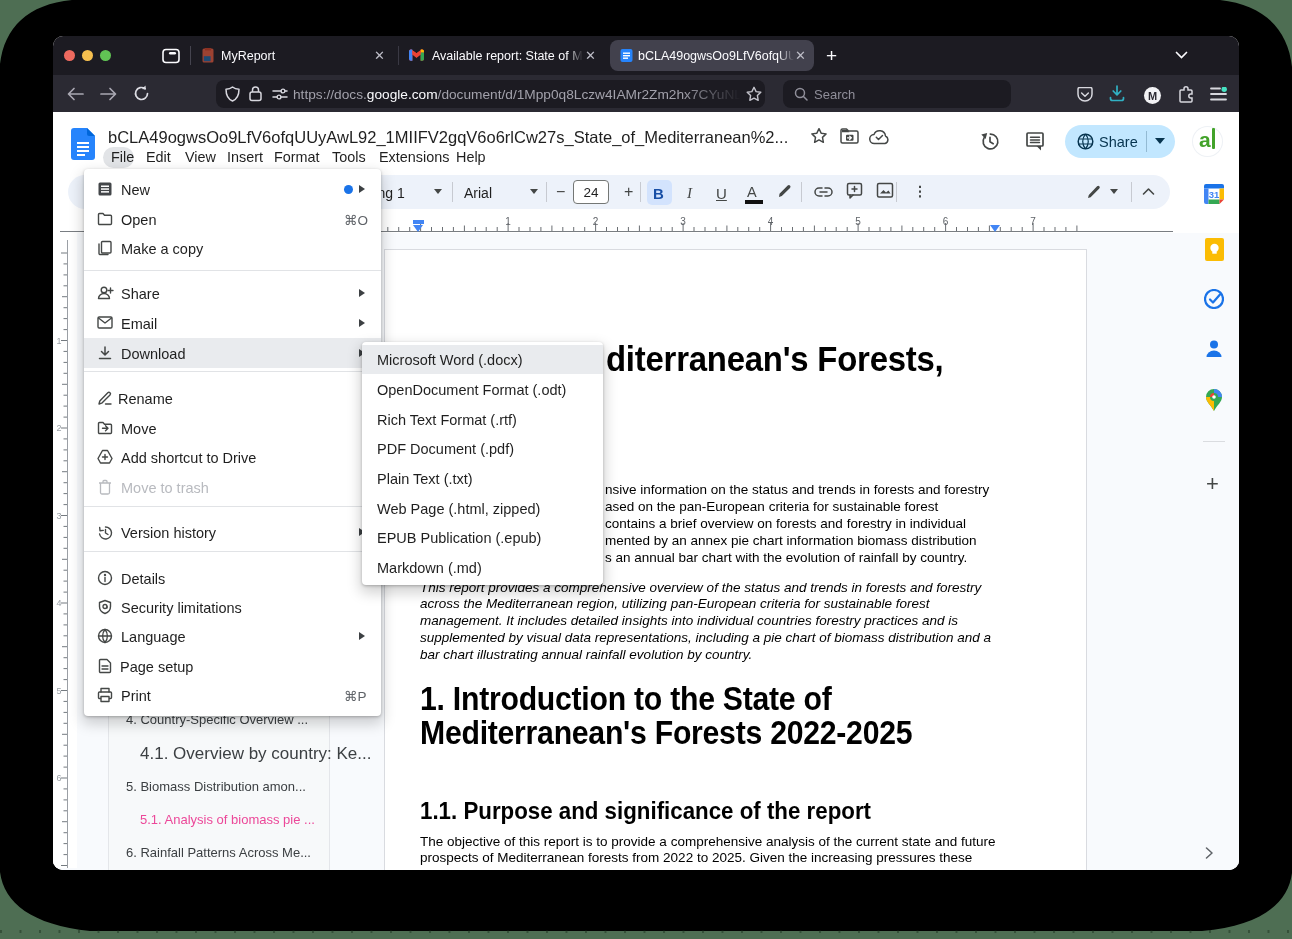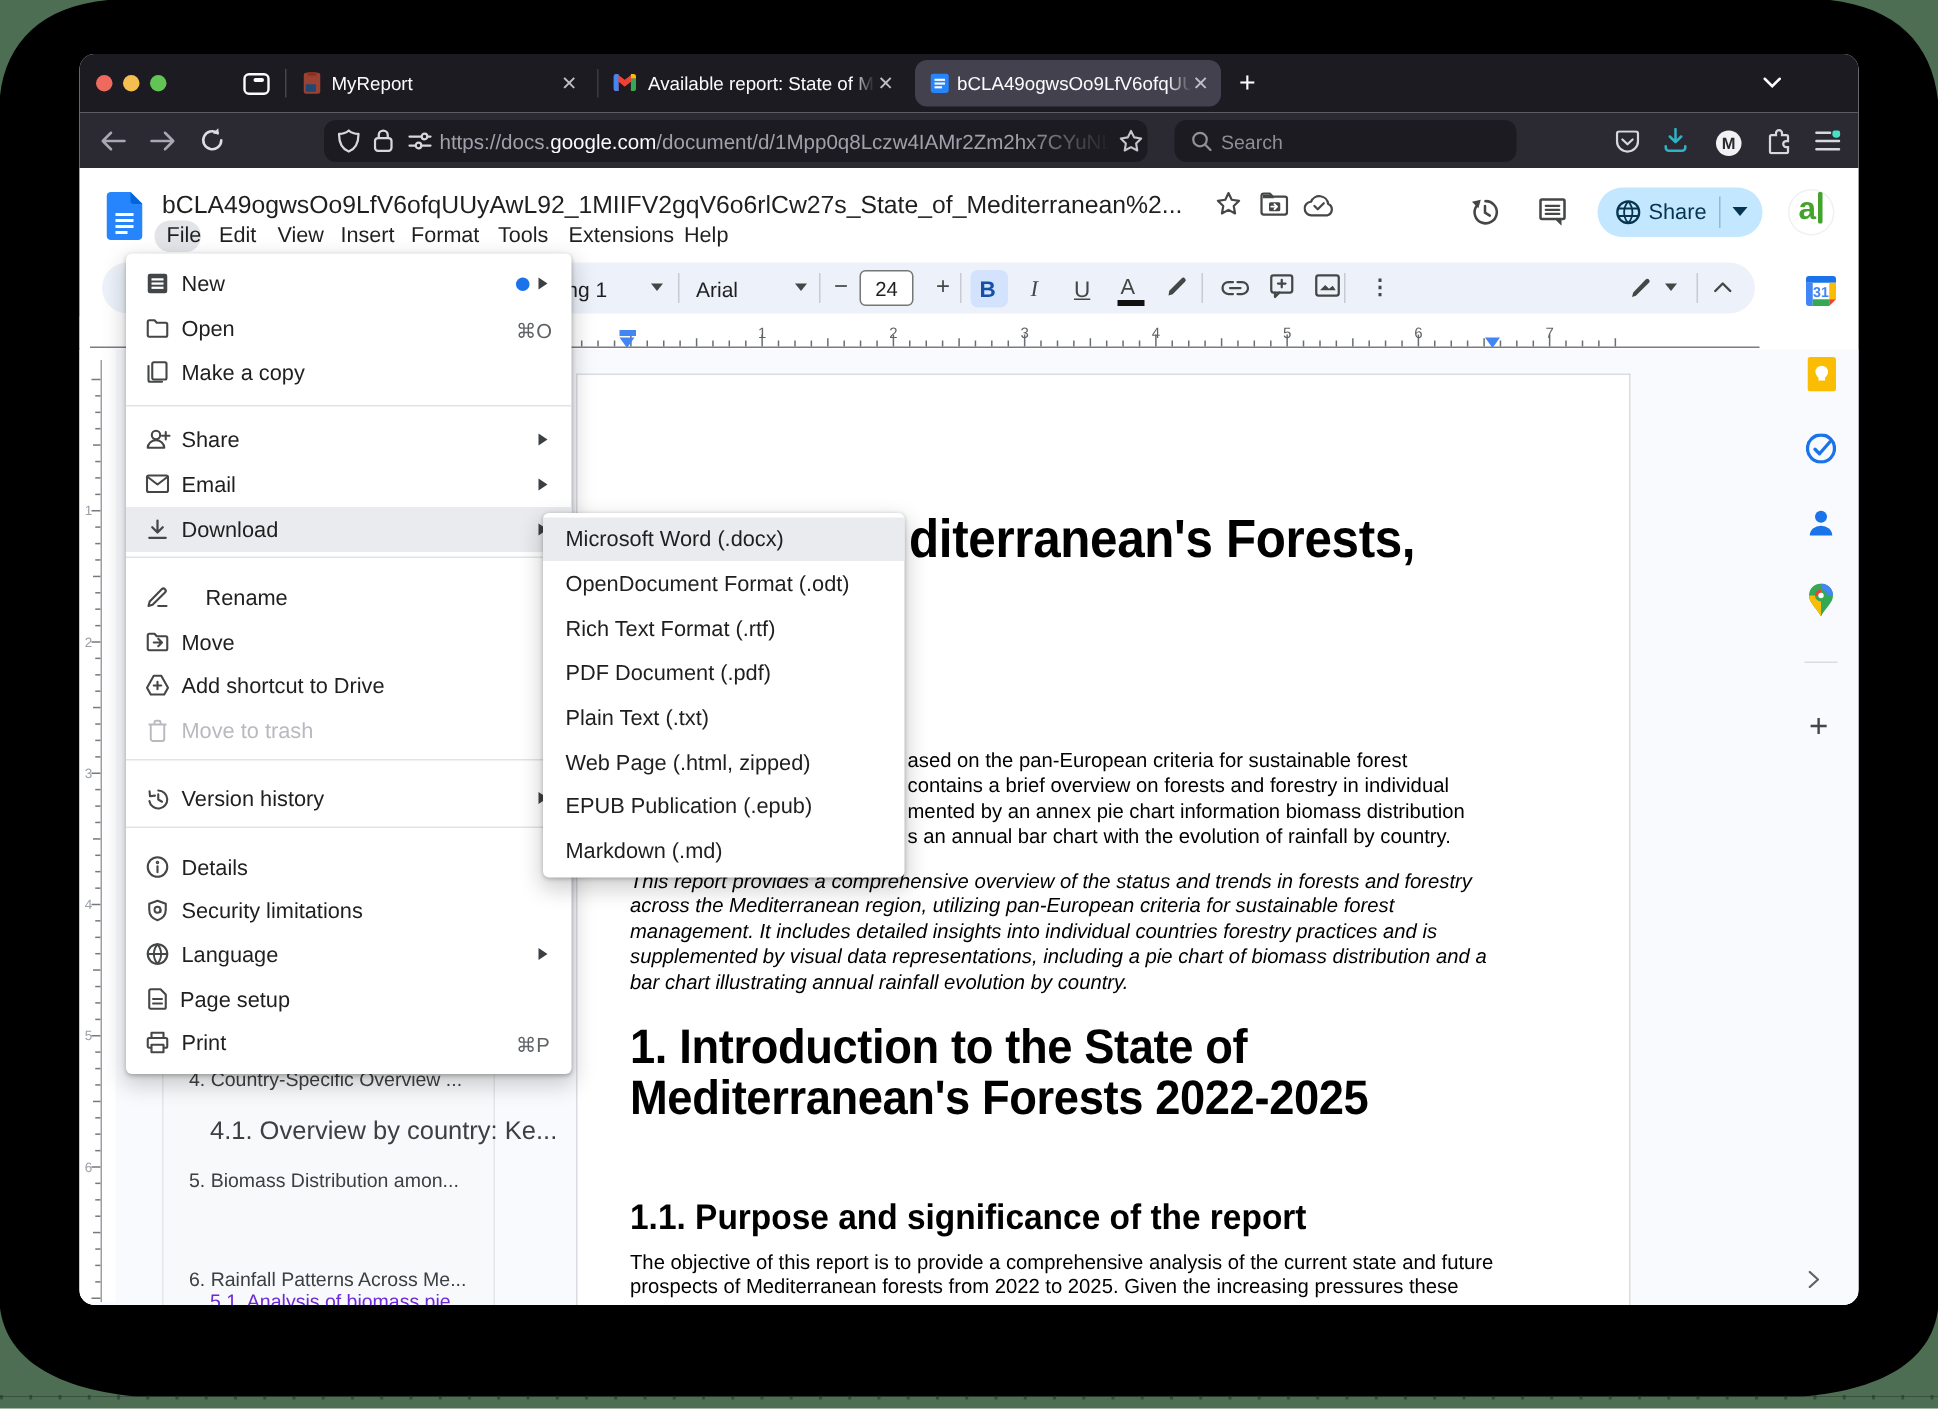--- a/index.html
+++ b/index.html
@@ -388,40 +388,41 @@
         <rect x="9" y="581.2" width="5" height="1" fill="#747a80"></rect>
         <rect x="10.5" y="592.2" width="3.5" height="1" fill="#747a80"></rect>
         <rect x="10.5" y="603.1" width="3.5" height="1" fill="#747a80"></rect>
         <rect x="10.5" y="614.1" width="3.5" height="1" fill="#747a80"></rect>
         <rect x="8" y="625.0" width="6" height="1" fill="#747a80"></rect>
       </svg>
 
   <div class="a" style="left:384px;top:249px;width:703px;height:621px;background:#fff;border:1px solid #d9dbe0;border-bottom:none"></div>
 
   <div class="txt" style="left:606px;top:341.5px;font-size:32.9px;font-weight:bold;letter-spacing:-0.22px;transform:scaleY(1.09);transform-origin:0 0">diterranean's Forests,</div>
+  <div class="txt bd" style="top:482.6px">nsive information on the status and trends in forests and forestry</div>
   <div class="txt bd" style="top:499.6px">ased on the pan-European criteria for sustainable forest</div>
   <div class="txt bd" style="top:516.6px">contains a brief overview on forests and forestry in individual</div>
   <div class="txt bd" style="top:533.6px">mented by an annex pie chart information biomass distribution</div>
   <div class="txt bd" style="top:550.6px">s an annual bar chart with the evolution of rainfall by country.</div>
   <div class="txt it" style="top:580.5px">This report provides a comprehensive overview of the status and trends in forests and forestry</div>
   <div class="txt it" style="top:597.3px">across the Mediterranean region, utilizing pan-European criteria for sustainable forest</div>
   <div class="txt it" style="top:614.1px">management. It includes detailed insights into individual countries forestry practices and is</div>
   <div class="txt it" style="top:630.9px">supplemented by visual data representations, including a pie chart of biomass distribution and a</div>
   <div class="txt it" style="top:647.7px">bar chart illustrating annual rainfall evolution by country.</div>
   <div class="txt h1" style="top:682.5px">1. Introduction to the State of</div>
   <div class="txt h1" style="top:716.5px">Mediterranean's Forests 2022-2025</div>
   <div class="txt" style="left:420px;top:800px;font-size:22.3px;font-weight:bold;transform:scaleY(1.06);transform-origin:0 0">1.1. Purpose and significance of the report</div>
   <div class="txt bd" style="left:420px;top:834.5px">The objective of this report is to provide a comprehensive analysis of the current state and future</div>
   <div class="txt bd" style="left:420px;top:851px">prospects of Mediterranean forests from 2022 to 2025. Given the increasing pressures these</div>
 
   <div class="a" style="left:108px;top:690px;width:222px;height:180px;background:#f7f9fa;border-left:1px solid #e4e6ea;border-right:1px solid #e4e6ea"></div>
   <div class="a" style="left:126px;top:712px;font-size:13px;color:#3c4043;white-space:nowrap">4. Country-Specific Overview ...</div>
   <div class="a" style="left:140px;top:744px;font-size:17px;color:#3c4043;white-space:nowrap">4.1. Overview by country: Ke...</div>
   <div class="a" style="left:126px;top:779px;font-size:13px;color:#3c4043;white-space:nowrap">5. Biomass Distribution amon...</div>
-  <div class="a" style="left:140px;top:860px;font-size:13px;color:#6d28d9;white-space:nowrap">5.1. Analysis of biomass pie ...</div>
+  <div class="a" style="left:140px;top:812px;font-size:13px;color:#ec4899;white-space:nowrap">5.1. Analysis of biomass pie ...</div>
   <div class="a" style="left:126px;top:845px;font-size:13px;color:#3c4043;white-space:nowrap">6. Rainfall Patterns Across Me...</div>
 
   <div class="a" style="left:1190px;top:233px;width:49px;height:637px;background:#f8fafd"></div>
   <svg class="a" style="left:1204px;top:184px" width="20" height="20" viewBox="0 0 20 20">
     <rect x="0" y="0" width="20" height="20" rx="2" fill="#fff"></rect>
     <path d="M0,4.5 V2 a2,2 0 0 1 2,-2 h16 a2,2 0 0 1 2,2 v2.5 Z" fill="#1a73e8"></path>
     <path d="M0,4.5 h4.5 V20 H2 a2,2 0 0 1 -2,-2 Z" fill="#4285f4"></path>
     <path d="M15.5,4.5 H20 V15.5 H15.5 Z" fill="#fbbc04"></path>
     <path d="M4.5,15.5 H15.5 V20 H4.5 Z" fill="#34a853"></path>
     <path d="M15.5,15.5 H20 L15.5,20 Z" fill="#ea4335"></path>
@@ -458,21 +459,21 @@
   <div class="a" style="left:84px;top:270px;width:297px;height:1px;background:#e1e3e6"></div>
   <div class="a" style="left:84px;top:371px;width:297px;height:1px;background:#e1e3e6"></div>
   <div class="a" style="left:84px;top:506px;width:297px;height:1px;background:#e1e3e6"></div>
   <div class="a" style="left:84px;top:551px;width:297px;height:1px;background:#e1e3e6"></div>
   <div class="mi" style="left:121px;top:182px">New</div>
   <div class="mi" style="left:121px;top:212px">Open</div>
   <div class="mi" style="left:121px;top:241px">Make a copy</div>
   <div class="mi" style="left:121px;top:286px">Share</div>
   <div class="mi" style="left:121px;top:316px">Email</div>
   <div class="mi" style="left:121px;top:346px">Download</div>
-  <div class="mi" style="left:137px;top:391px">Rename</div>
+  <div class="mi" style="left:118px;top:391px">Rename</div>
   <div class="mi" style="left:121px;top:421px">Move</div>
   <div class="mi" style="left:121px;top:450px">Add shortcut to Drive</div>
   <div class="mi" style="left:121px;top:480px;color:#b8babf">Move to trash</div>
   <div class="mi" style="left:121px;top:525px">Version history</div>
   <div class="mi" style="left:121px;top:571px">Details</div>
   <div class="mi" style="left:121px;top:600px">Security limitations</div>
   <div class="mi" style="left:121px;top:629px">Language</div>
   <div class="mi" style="left:120px;top:659px">Page setup</div>
   <div class="mi" style="left:121px;top:688px">Print</div>
   <div class="mi" style="left:344px;top:212px;color:#5f6368;font-size:13.5px">⌘O</div>

